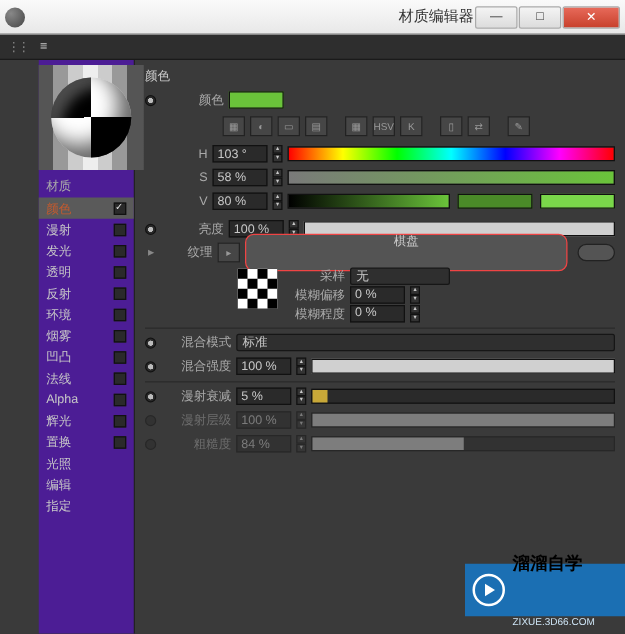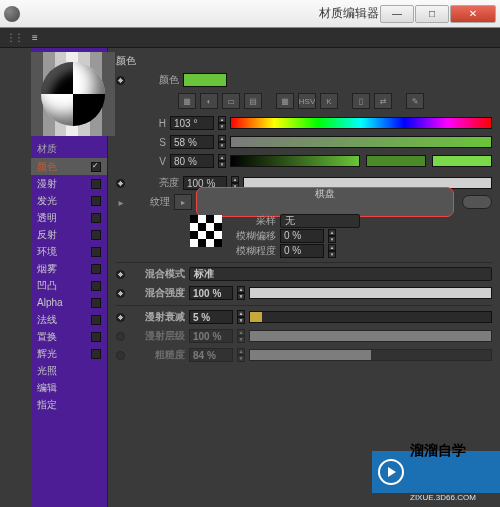--- a/index.html
+++ b/index.html
@@ -45,21 +45,21 @@
 .barfull { flex:1; height:12px; background:#d0d0d0; border:1px solid #111; }
 .barpart { flex:1; height:12px; background:#2a2a2a; border:1px solid #111; position:relative; }
 .barpart .fill { position:absolute; left:0; top:0; bottom:0; background:#d0d0d0; }
 .texbtn { flex:1; height:30px; background:#545454; border:1px solid #ef4444; border-radius:7px; text-align:center; line-height:12px; }
 .texcap { width:30px; height:14px; background:#545454; border:1px solid #222; border-radius:7px; margin-left:4px; }
 .checker { width:32px; height:32px; background:conic-gradient(#fff 0 25%,#000 25% 50%,#fff 50% 75%,#000 75%); background-size:16px 16px; margin:2px 0 2px 16px; }
 .texrow { display:flex; align-items:center; height:15px; gap:4px; }
 .texlbl { width:48px; text-align:right; color:#aaa; }
 .dd { flex:1; height:14px; background:#2f2f2f; border:1px solid #161616; padding:0 4px; display:flex; align-items:center; border-radius:2px; }
 .dd.short { width:80px; flex:none; }
-.grp { margin-top:4px; padding-top:3px; border-top:1px solid #2a2a2a;font-weight:bold; }
+.grp { margin-top:4px; padding-top:3px; border-top:1px solid #2a2a2a; }
 .grp .row .lblc { width:56px; }
 .disabled { opacity:.45; }
 .watermark { position:absolute; right:0; bottom:14px; width:128px; height:42px; background:#1b6fb3; display:flex; align-items:center; padding:0 6px; gap:6px; }
 .watermark .play { width:26px; height:26px; border:2px solid #fff; border-radius:50%; display:flex; align-items:center; justify-content:center; color:#fff; }
 .watermark .play::after { content:""; border-left:8px solid #fff; border-top:5px solid transparent; border-bottom:5px solid transparent; margin-left:2px; }
 .wtxt .big { color:#000000; font-size:14px; font-weight:bold; }
 .wtxt .sm { color:#cde4f5; font-size:8px;margin-top:33px; }
 </style>
 </head>
 <body>
@@ -111,33 +111,33 @@
       </div>
     <div class="siderow">
         <span class="lbl">烟雾</span>
         <span class="chk"></span>
       </div>
     <div class="siderow">
         <span class="lbl">凹凸</span>
         <span class="chk"></span>
       </div>
     <div class="siderow">
+        <span class="lbl">法线</span>
+        <span class="chk"></span>
+      </div>
+    <div class="siderow">
         <span class="lbl">Alpha</span>
         <span class="chk"></span>
       </div>
     <div class="siderow">
-        <span class="lbl">法线</span>
+        <span class="lbl">辉光</span>
         <span class="chk"></span>
       </div>
     <div class="siderow">
         <span class="lbl">置换</span>
-        <span class="chk"></span>
-      </div>
-    <div class="siderow">
-        <span class="lbl">辉光</span>
         <span class="chk"></span>
       </div>
     <div class="siderow">
         <span class="lbl">光照</span>
       </div>
     <div class="siderow">
         <span class="lbl">编辑</span>
       </div>
     <div class="siderow">
         <span class="lbl">指定</span>

